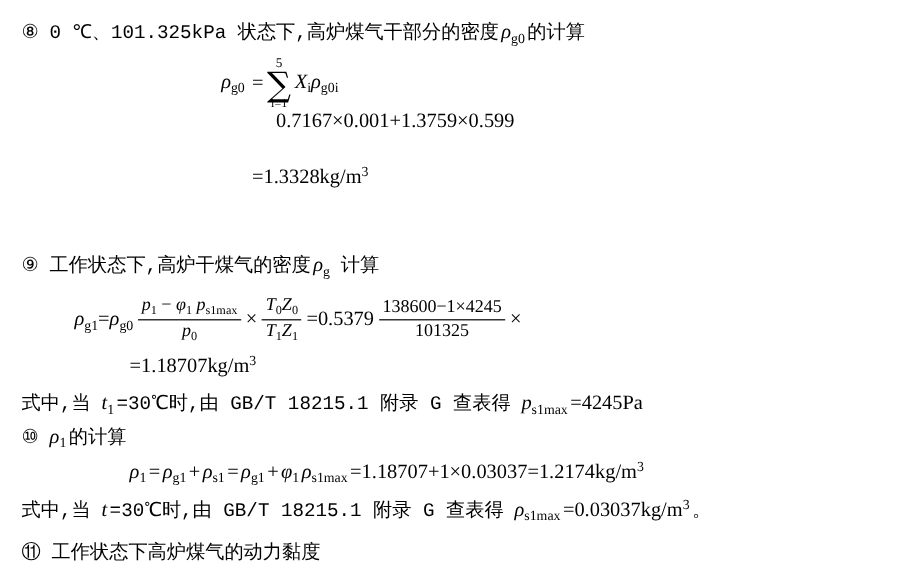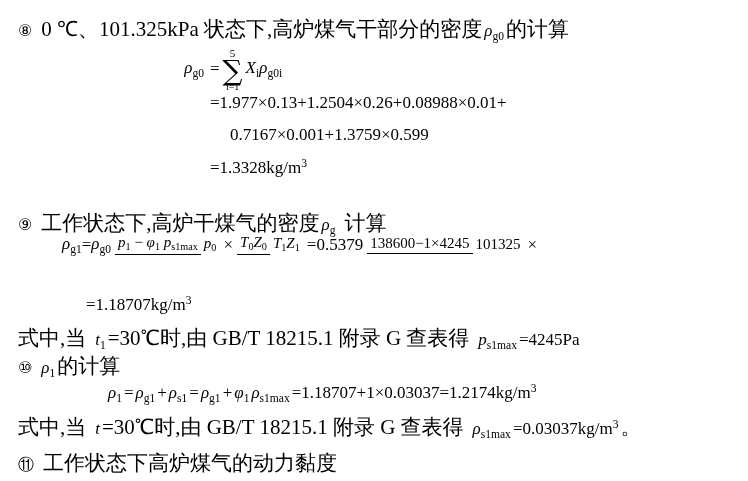--- a/index.html
+++ b/index.html
@@ -20,22 +20,22 @@
     height: 481px;
     padding: 0;
     box-sizing: border-box;
   }
   .line {
     font-size: 17px;
     line-height: 1.5;
     white-space: nowrap;
   }
   .cjk {
-    font-family: Liberation Serif, serif;
-    font-size: 21px;
+    font-family: Liberation Mono, monospace;
+    font-size: 16px;
   }
   .mathi {
     font-style: italic;
     font-family: Liberation Serif, serif;
   }
   sub {
     font-size: 0.68em;
     vertical-align: -0.32em;
     font-style: normal;
   }
@@ -96,41 +96,42 @@
     top: 208px;
   }
   #eq9 {
     position: absolute;
     left: 62px;
     top: 234px;
   }
   
   .frac {
     display: inline-flex;
-    flex-direction: row;
+    flex-direction: column;
+    align-items: center;
     vertical-align: middle;
-    margin: 0 4px;
+    margin: 12px 4px;
     line-height: 1.15;
     font-size: 15px;
   }
   .frac .num {
     padding: 0 3px 1px 3px;
     border-bottom: 1.2px solid #000;
   }
   .frac .den {
     padding: 1px 3px 0 3px;
   }
   .inline-eq {
     display: flex;
     align-items: center;
     font-size: 17px;
   }
   #eq9b {
     position: absolute;
-    left: 86px;
+    left: 108px;
     top: 292px;
   }
   #note9 {
     position: absolute;
     left: 18px;
     top: 323px;
   }
   #block10 {
     position: absolute;
     left: 18px;
@@ -171,29 +172,25 @@
       <span class="lhs mathi"><span>ρ</span><sub>g0</sub></span>
       <span>=</span>
       <span class="sumwrap">
         <span class="sum-top">5</span>
         <span class="sum-sym">∑</span>
         <span class="sum-bot">i=1</span>
       </span>
       <span class="mathi"><span>X</span><sub>i</sub></span>
       <span class="mathi"><span>ρ</span><sub>g0i</sub></span>
     </div>
-    <div class="eqline" style="margin-top:8px">
-      <span class="lhs"></span>
-      <span>=1.977×0.13+1.2504×0.26+0.08988×0.01+</span>
-    </div>
     <div class="eqline" style="margin-top:6px">
       <span class="lhs"></span>
       <span style="padding-left:20px">0.7167×0.001+1.3759×0.599</span>
     </div>
-    <div class="eqline" style="margin-top:6px">
+    <div class="eqline" style="margin-top:20px">
       <span class="lhs"></span>
       <span><span>=1.3328kg/m</span><sup>3</sup></span>
     </div>
   </div>
 
   <div class="line item-row" id="block9">
     <span class="circnum">⑨</span>
     <span class="sp"></span>
     <span class="cjk">工作状态下,高炉干煤气的密度</span>
     <span class="mathi"><span>ρ</span><sub>g</sub></span>

